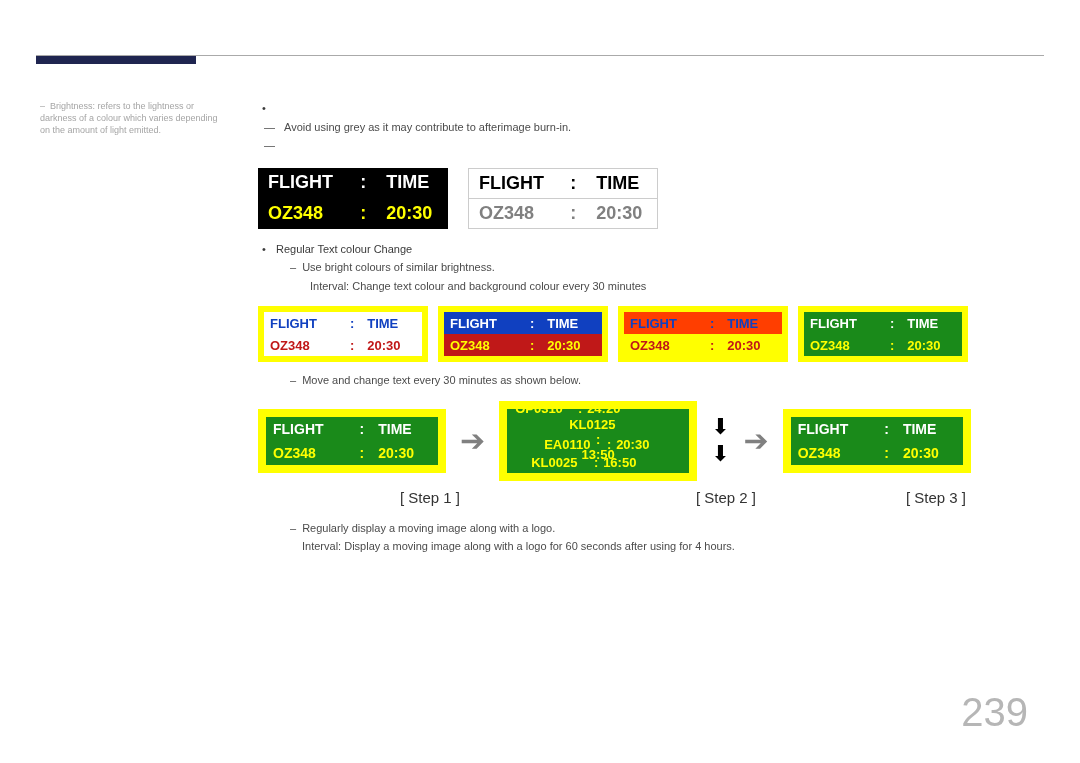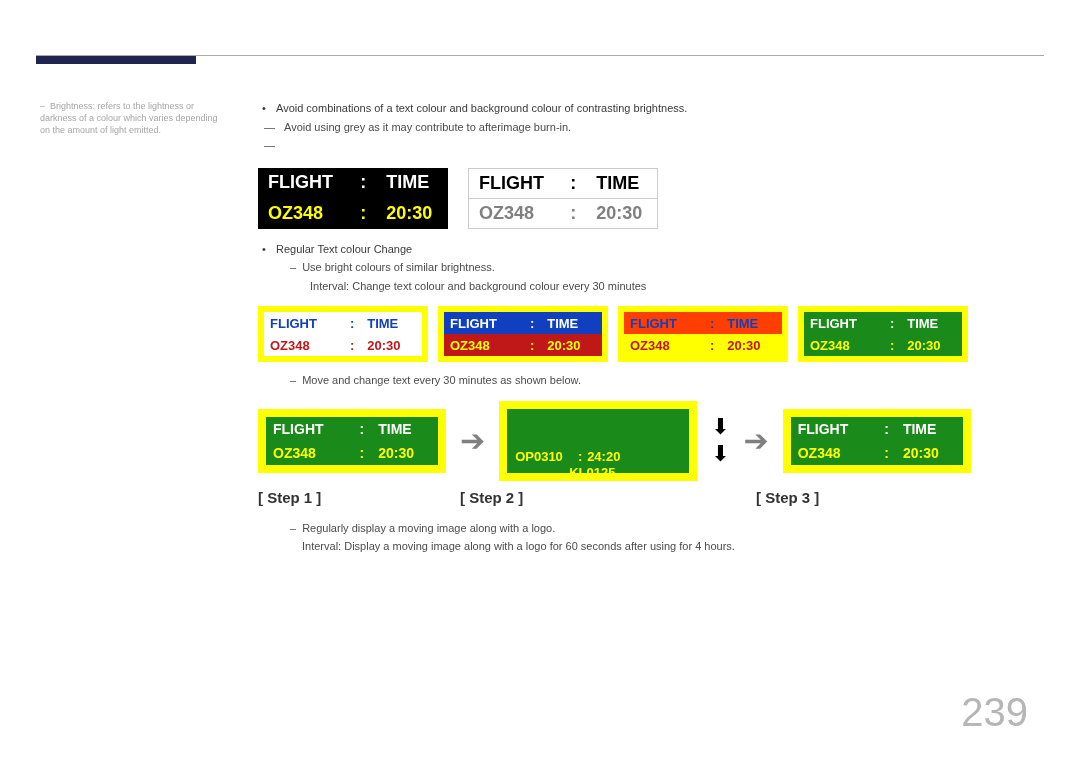--- a/index.html
+++ b/index.html
@@ -91,33 +91,32 @@
   .scroll-line {
     position:absolute;
     left:0; right:0;
     display:flex;
     color:#ffff00;
     font-weight:bold;
     font-size:13px;
     padding:0 8px;
     height:20px;
     align-items:center;
-    margin-top:48px;
   }
   .scroll-line .c1{ width:58px;}
   .scroll-line .csep{ width:14px; text-align:center;}
   .scroll-line .c2{ flex:1;}
 
   .arrow-right {
     font-size:30px; color:#808080;
   }
   .down-arrows { display:flex; flex-direction:column; gap:0px; font-size:22px; color:#000; line-height:1.2; align-items:center;}
 
   .step-labels { display:flex; font-size:15px; color:#333; margin-top:8px; }
-  .step-labels > div { text-align:left;font-weight:bold; }
+  .step-labels > div { text-align:right; }
 
   .page-num {
     position:absolute;
     bottom:28px;
     right:52px;
     font-size:40px;
     color:#b6b6b6;
     font-weight:300;
     font-family: Arial, sans-serif;
   }
@@ -129,21 +128,20 @@
 <div class="header-accent"></div>
 
 <div class="sidebar">
   <span class="sidebar-dash">–</span><span>Brightness: refers to the lightness or darkness of a colour which varies depending on the amount of light emitted.</span>
 </div>
 
 <div class="main">
 
   <div class="bullet-row">
     <span class="bullet-dot">•</span>
-    <span>Avoid combinations of a text colour and background colour of contrasting brightness.</span>
   </div>
   <div class="dash-row">
     <span style="width:14px">―</span>
     <span>Avoid using grey as it may contribute to afterimage burn-in.</span>
   </div>
   <div class="dash-row">
     <span style="width:14px">―</span>
   </div>
 
   <div class="boards-row1">

